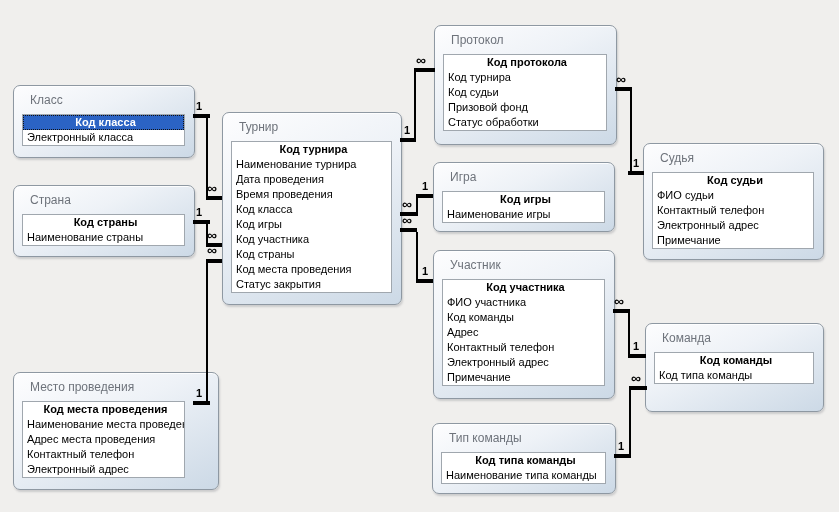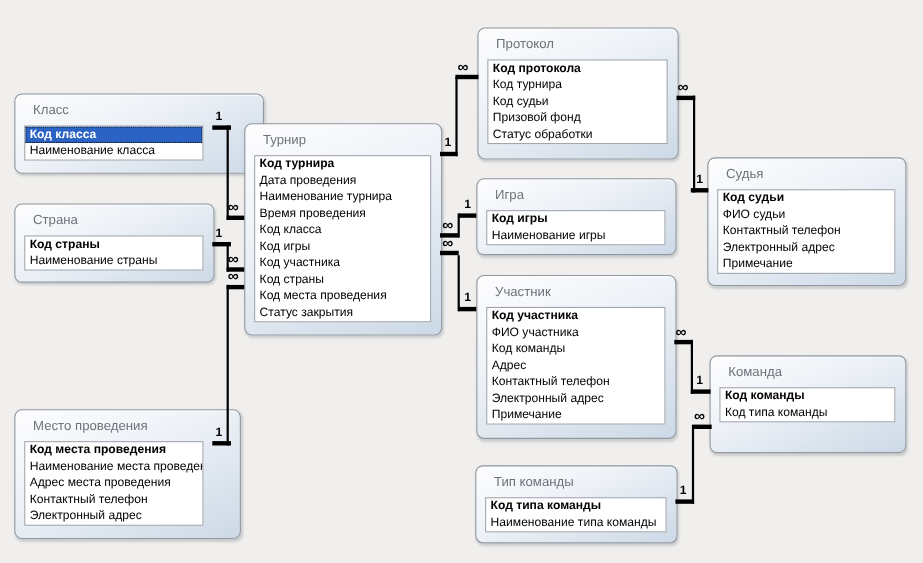--- a/index.html
+++ b/index.html
@@ -25,39 +25,39 @@
     background:#ffffff;
     border:1px solid #a0a7ae;
     overflow:hidden;
   }
   .frow{
     height:15px;line-height:15px;
     font-size:11px;color:#000;
     padding-left:4px;
     white-space:nowrap;overflow:hidden;
   }
-  .frow.pk{font-weight:bold;}
+  .frow.pk{font-weight:bold;text-align:center;}
   .frow.selected{
     background:#2b63c4;color:#fff;font-weight:bold;
     outline:1px dotted #111;outline-offset:-1px;
   }
   .seg{position:absolute;background:#000;}
   .card{position:absolute;font-weight:bold;color:#000;white-space:nowrap;}
   .card.one{font-size:11px;line-height:12px;}
   .card.many{font-size:14px;line-height:12px;letter-spacing:-1px;}
 </style>
 </head>
 <body>
 
 <div id="canvas">
-    <div class="tbox" style="left: 13px; top: 85px; width: 180px; height: 71px; padding-left: 45px;">
+    <div class="tbox" style="left: 13px; top: 85px; width: 180px; height: 71px;">
       <div class="ttitle">Класс</div>
       <div class="tfields" style="width: 161px;">
         <div class="frow pk selected">Код класса</div>
-        <div class="frow">Наименование класса</div>
+        <div class="frow">Электронный класса</div>
       </div>
     </div>
     <div class="tbox" style="left: 13px; top: 185px; width: 180px; height: 70px;">
       <div class="ttitle">Страна</div>
       <div class="tfields" style="width: 161px;">
         <div class="frow pk">Код страны</div>
         <div class="frow">Наименование страны</div>
       </div>
     </div>
     <div class="tbox" style="left: 13px; top: 372px; width: 180px; height: 116px; padding-left: 24px;">
@@ -67,22 +67,22 @@
         <div class="frow">Наименование места проведения</div>
         <div class="frow">Адрес места проведения</div>
         <div class="frow">Контактный телефон</div>
         <div class="frow">Электронный адрес</div>
       </div>
     </div>
     <div class="tbox" style="left: 222px; top: 112px; width: 178px; height: 191px;">
       <div class="ttitle">Турнир</div>
       <div class="tfields" style="width: 159px;">
         <div class="frow pk">Код турнира</div>
+        <div class="frow">Наименование турнира</div>
         <div class="frow">Дата проведения</div>
-        <div class="frow">Наименование турнира</div>
         <div class="frow">Время проведения</div>
         <div class="frow">Код класса</div>
         <div class="frow">Код игры</div>
         <div class="frow">Код участника</div>
         <div class="frow">Код страны</div>
         <div class="frow">Код места проведения</div>
         <div class="frow">Статус закрытия</div>
       </div>
     </div>
     <div class="tbox" style="left: 434px; top: 25px; width: 181px; height: 118px;">

